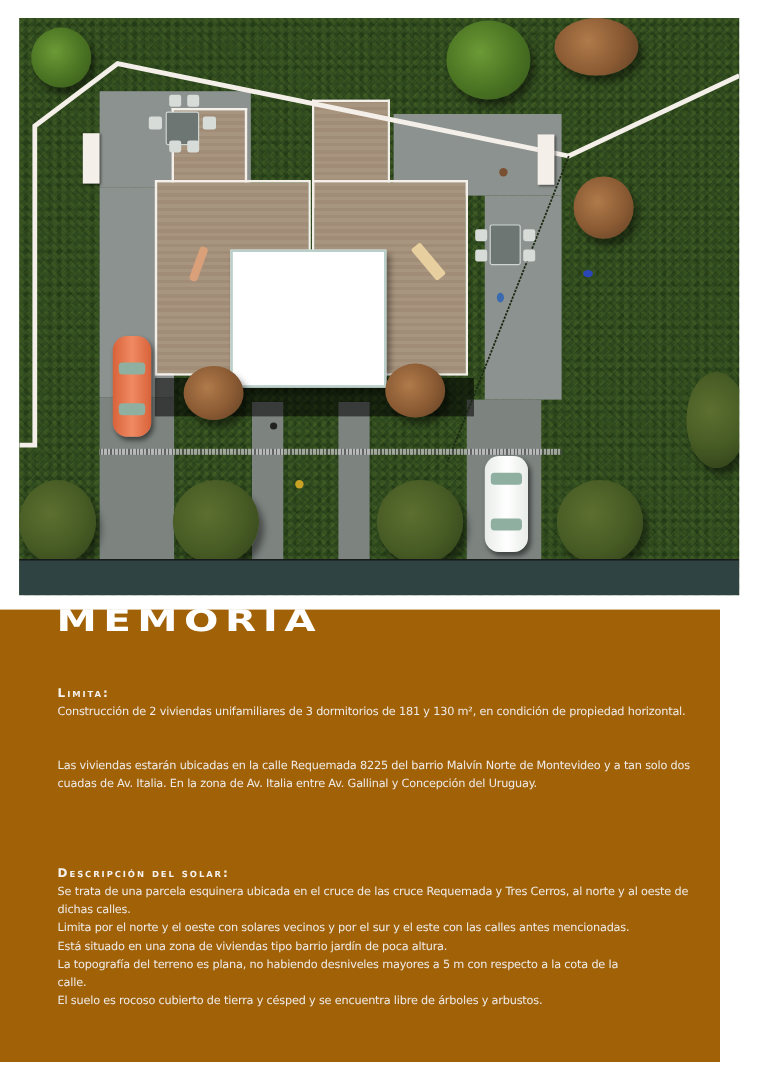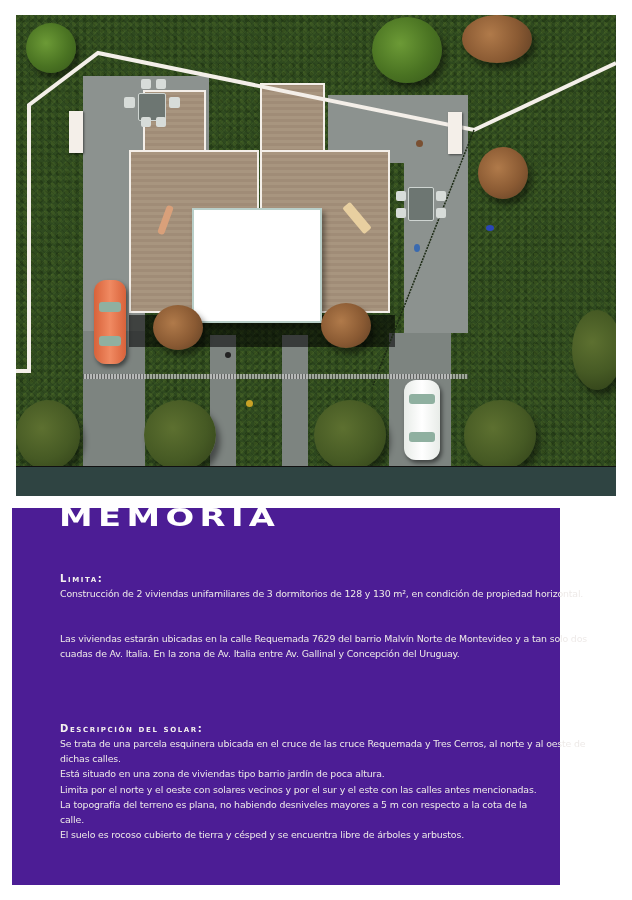--- a/index.html
+++ b/index.html
@@ -41,22 +41,22 @@
   .car { border-radius: 12px; box-shadow: 2px 3px 4px rgba(0,0,0,0.5); }
   .car-red { background: linear-gradient(90deg, #d8623a, #f08a62 50%, #d8623a); }
   .car-white { background: linear-gradient(90deg, #e8ece8, #ffffff 50%, #e8ece8); }
   .car .glass { position: absolute; left: 5px; right: 5px; height: 10px; background: #8fb0a0; border-radius: 3px; }
   .table { background: #6d7672; border: 1px solid #cfd5d2; }
   .chair { background: #d7dcd9; border-radius: 2px; }
   .person { border-radius: 50%; }
 
   
   #memoria {
-    position: absolute; left: 12px; top: 508px; width: 548px; height: 377px;
-    background: #4c1d95;
+    position: absolute; left: 0; top: 508px; width: 600px; height: 377px;
+    background: #a16207;
     color: #f0ecea;
   }
   .memoria-title {
     position: absolute; left: 47px; top: -4px;
     font-family: "DejaVu Sans", sans-serif;
     font-weight: bold; font-size: 25px; letter-spacing: 4px;
     color: #ffffff; transform: scaleX(1.35); transform-origin: left top;
     line-height: 28px;
   }
   .section { position: absolute; left: 48px; width: 540px; }
@@ -153,33 +153,33 @@
 
   <div class="abs street" style="left:0;top:451px;width:600px;height:30px;border-top:1px solid #111;"></div>
 </div>
 
 <div id="memoria">
   <div class="memoria-title">MEMORIA</div>
 
   <div class="section" style="top:64px;">
     <div class="section-heading">Limita:</div>
     <div class="section-body">
-      <p>Construcción de 2 viviendas unifamiliares de 3 dormitorios de 128 y 130 m², en condición de propiedad horizontal.</p>
+      <p>Construcción de 2 viviendas unifamiliares de 3 dormitorios de 181 y 130 m², en condición de propiedad horizontal.</p>
     </div>
   </div>
 
   <div class="section" style="top:123px;">
     <div class="section-body">
-      <p>Las viviendas estarán ubicadas en la calle Requemada 7629 del barrio Malvín Norte de Montevideo y a tan solo dos cuadas de Av. Italia. En la zona de Av. Italia entre Av. Gallinal y Concepción del Uruguay.</p>
+      <p>Las viviendas estarán ubicadas en la calle Requemada 8225 del barrio Malvín Norte de Montevideo y a tan solo dos cuadas de Av. Italia. En la zona de Av. Italia entre Av. Gallinal y Concepción del Uruguay.</p>
     </div>
   </div>
 
   <div class="section" style="top:214px;">
     <div class="section-heading">Descripción del solar:</div>
     <div class="section-body">
       <p>Se trata de una parcela esquinera ubicada en el cruce de las cruce Requemada y Tres Cerros, al norte y al oeste de dichas calles.</p>
+      <p>Limita por el norte y el oeste con solares vecinos y por el sur y el este con las calles antes mencionadas.</p>
       <p>Está situado en una zona de viviendas tipo barrio jardín de poca altura.</p>
-      <p>Limita por el norte y el oeste con solares vecinos y por el sur y el este con las calles antes mencionadas.</p>
       <p style="max-width:470px;">La topografía del terreno es plana, no habiendo desniveles mayores a 5 m con respecto a la cota de la calle.</p>
       <p>El suelo es rocoso cubierto de tierra y césped y se encuentra libre de árboles y arbustos.</p>
     </div>
   </div>
 </div>
 
 </body></html>

